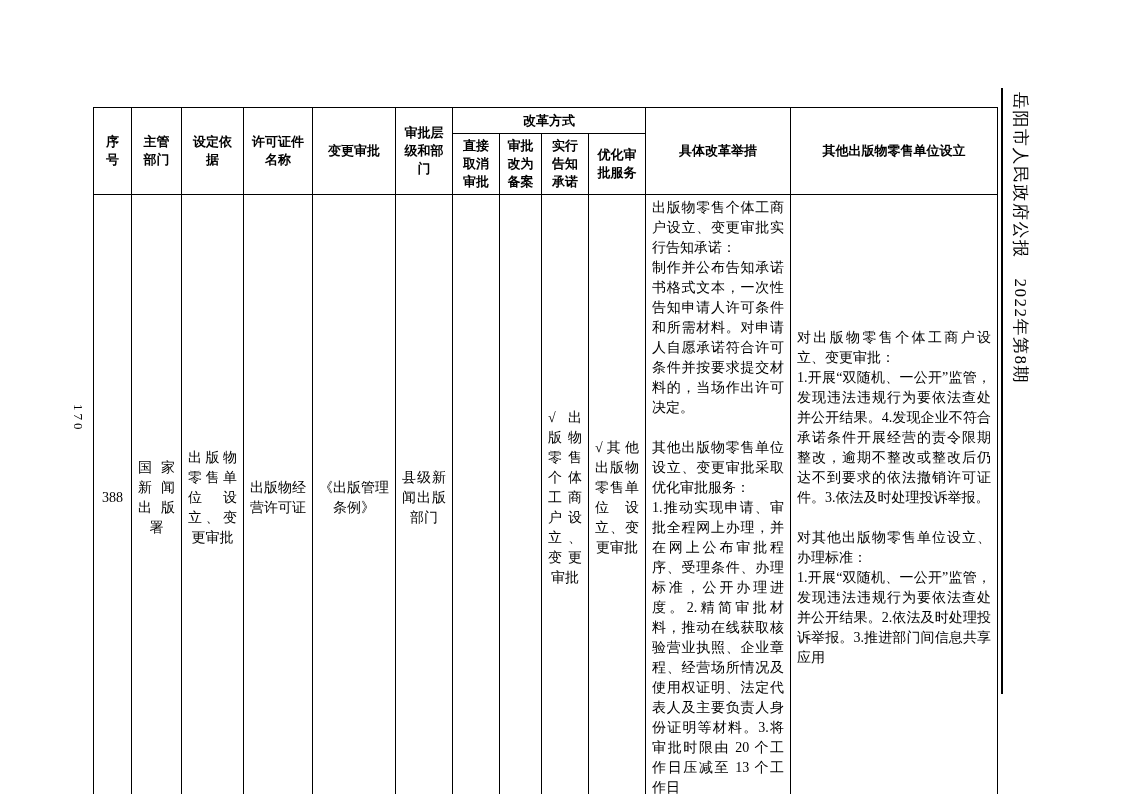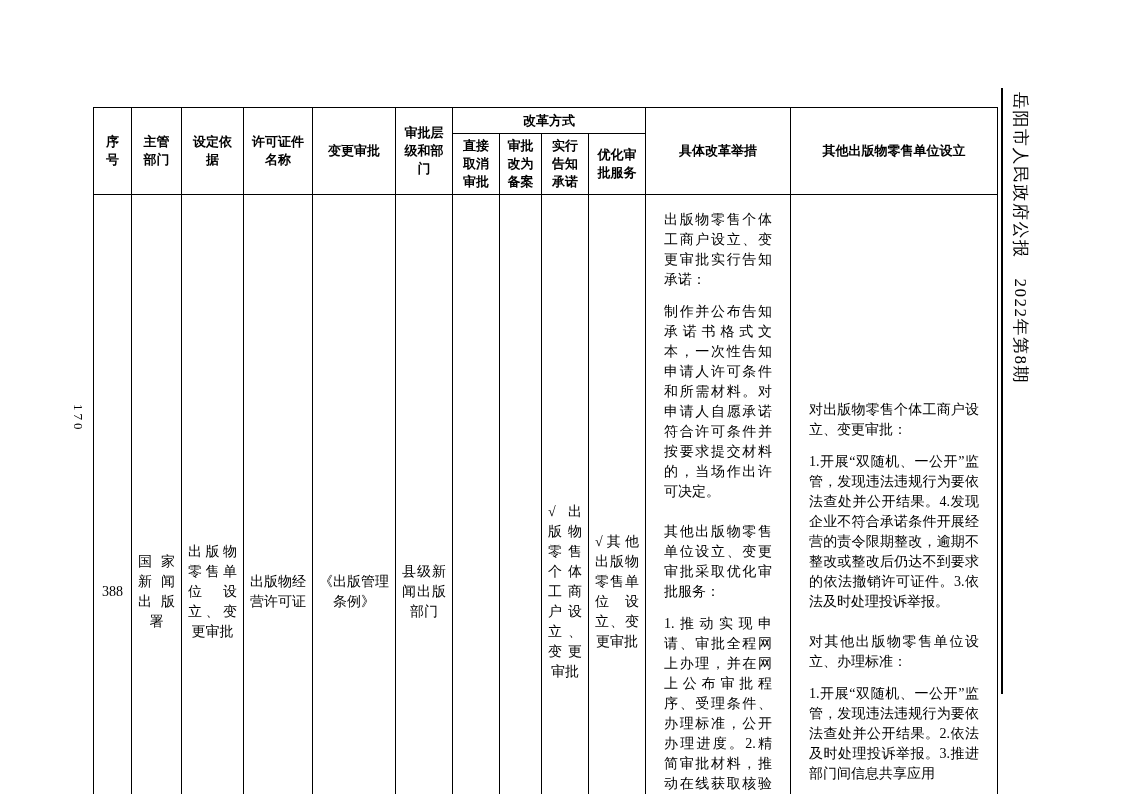--- a/index.html
+++ b/index.html
@@ -45,21 +45,21 @@
     font-size:14px;line-height:20px;vertical-align:middle;padding:2px 6px;
   }
   td.cell-c{
     text-align:justify;text-justify:inter-ideograph;text-align-last:center;
   }
   td.cell-long{
     text-align:justify;text-justify:inter-ideograph;padding:3px 6px;
   }
   td.cell-top{vertical-align:top;}
   td.cell-mid{vertical-align:middle;}
-  .cell-long p{margin:12px;}
+  .cell-long p{margin:0;}
   .cell-long p.gap{margin-bottom:20px;}
 </style>
 </head>
 <body>
 
 <div class="page">
 
   <div class="page-number">170</div>
 
   <table class="doc-table">

